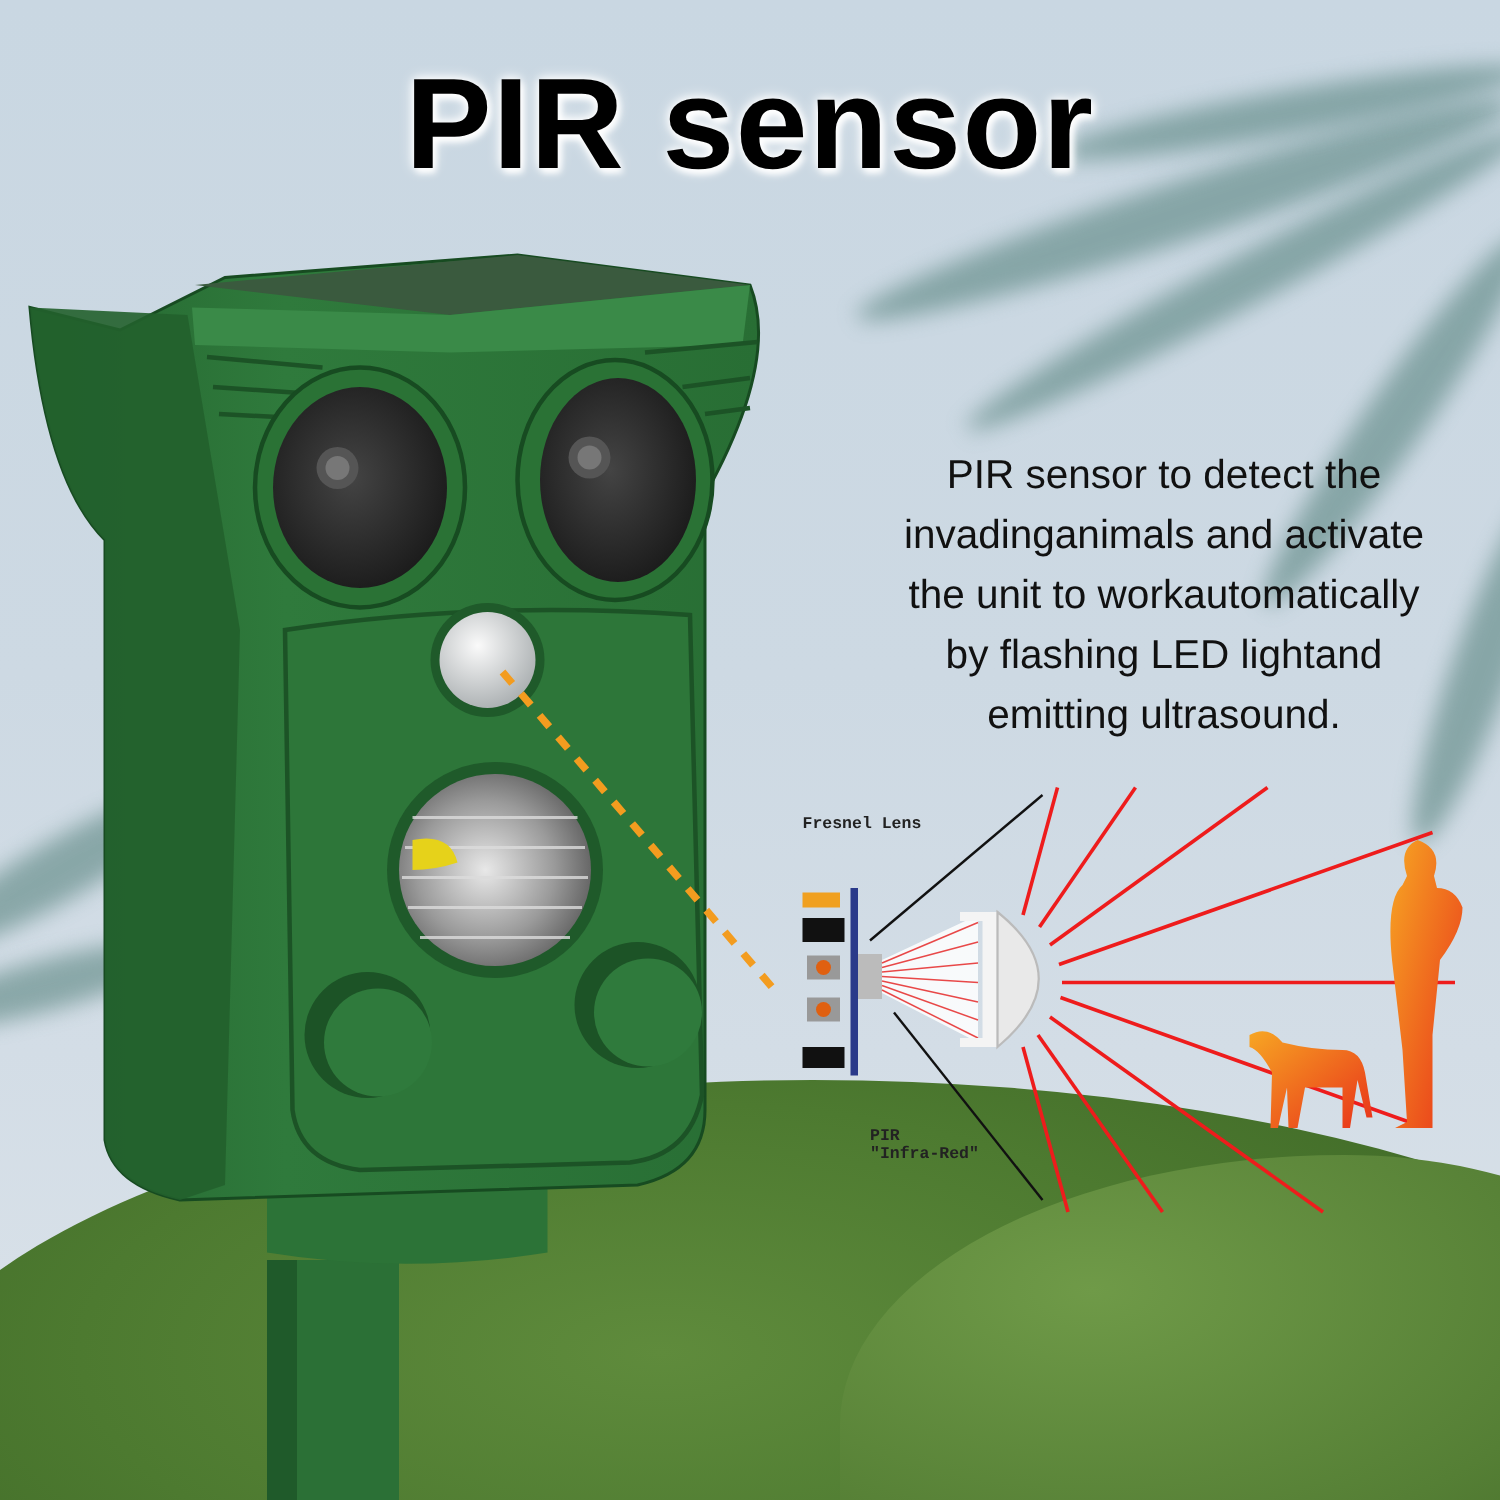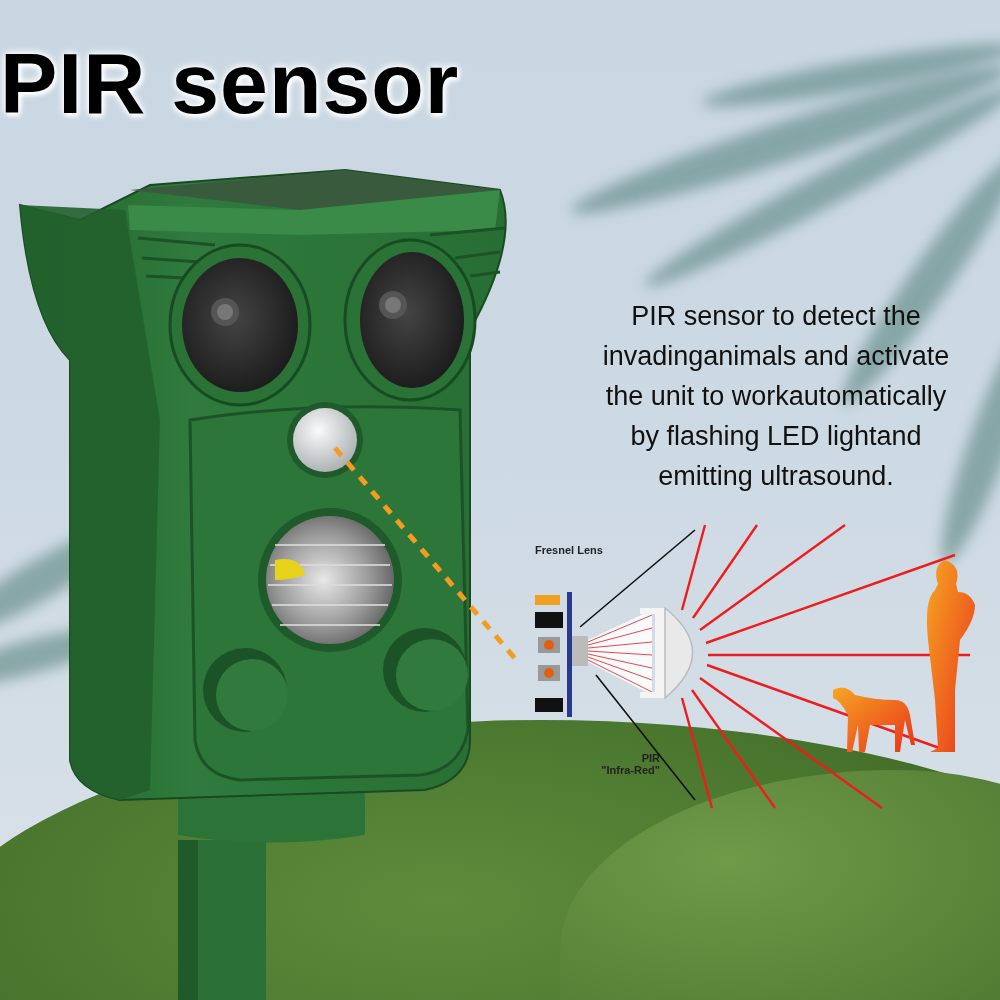--- a/index.html
+++ b/index.html
@@ -4,27 +4,27 @@
 <style>
   html,body{margin:0;padding:0;}
   body{width:1000px;height:1000px;overflow:hidden;position:relative;font-family:"DejaVu Sans",sans-serif;}
   .scene{position:absolute;inset:0;overflow:hidden;
     background:linear-gradient(180deg,#c9d7e2 0%,#cdd9e3 45%,#d3dde6 70%,#dbe3ea 100%);}
   .leaf{position:absolute;border-radius:50%;filter:blur(7px);opacity:.55;background:#4f7d77;}
   .hill{position:absolute;left:-80px;top:720px;width:1300px;height:520px;border-radius:55% 60% 0 0;
     background:radial-gradient(ellipse at 40% 35%,#5f8b3c 0%,#4d7a30 35%,#3b6424 70%,#2e4f1d 100%);}
   .hill2{position:absolute;left:560px;top:770px;width:560px;height:300px;border-radius:60% 40% 0 0;
     background:radial-gradient(ellipse at 30% 30%,#6f9a48 0%,#557f35 60%,#416827 100%);}
-  .title{position:absolute;left:0;right:0;top:34px;text-align:left;font-family:"Liberation Sans",sans-serif;
+  .title{position:absolute;left:0;right:0;top:34px;text-align:center;font-family:"Liberation Sans",sans-serif;
     font-weight:bold;font-size:86px;color:#000;letter-spacing:1px;
     text-shadow:0 0 6px #fff,0 0 10px #fff,2px 3px 4px rgba(255,255,255,.9);}
   .desc{position:absolute;left:548px;top:296px;width:456px;text-align:center;font-family:"Liberation Sans",sans-serif;
     font-size:27px;line-height:40px;color:#111;}
   .desc div{white-space:nowrap;}
-  .label{position:absolute;font-family:Liberation Sans, sans-serif;font-weight:bold;font-size:11px;color:#222;text-align:right;}
+  .label{position:absolute;font-family:Liberation Mono, monospace;font-weight:bold;font-size:11px;color:#222;text-align:left;}
   svg{position:absolute;left:0;top:0;}
 </style>
 </head>
 <body>
 
 <div class="scene">
 
   <div class="leaf" style="left:560px;top:120px;width:460px;height:40px;transform:rotate(-18deg);"></div>
   <div class="leaf" style="left:620px;top:170px;width:420px;height:34px;transform:rotate(-28deg);"></div>
   <div class="leaf" style="left:700px;top:60px;width:320px;height:30px;transform:rotate(-10deg);"></div>

